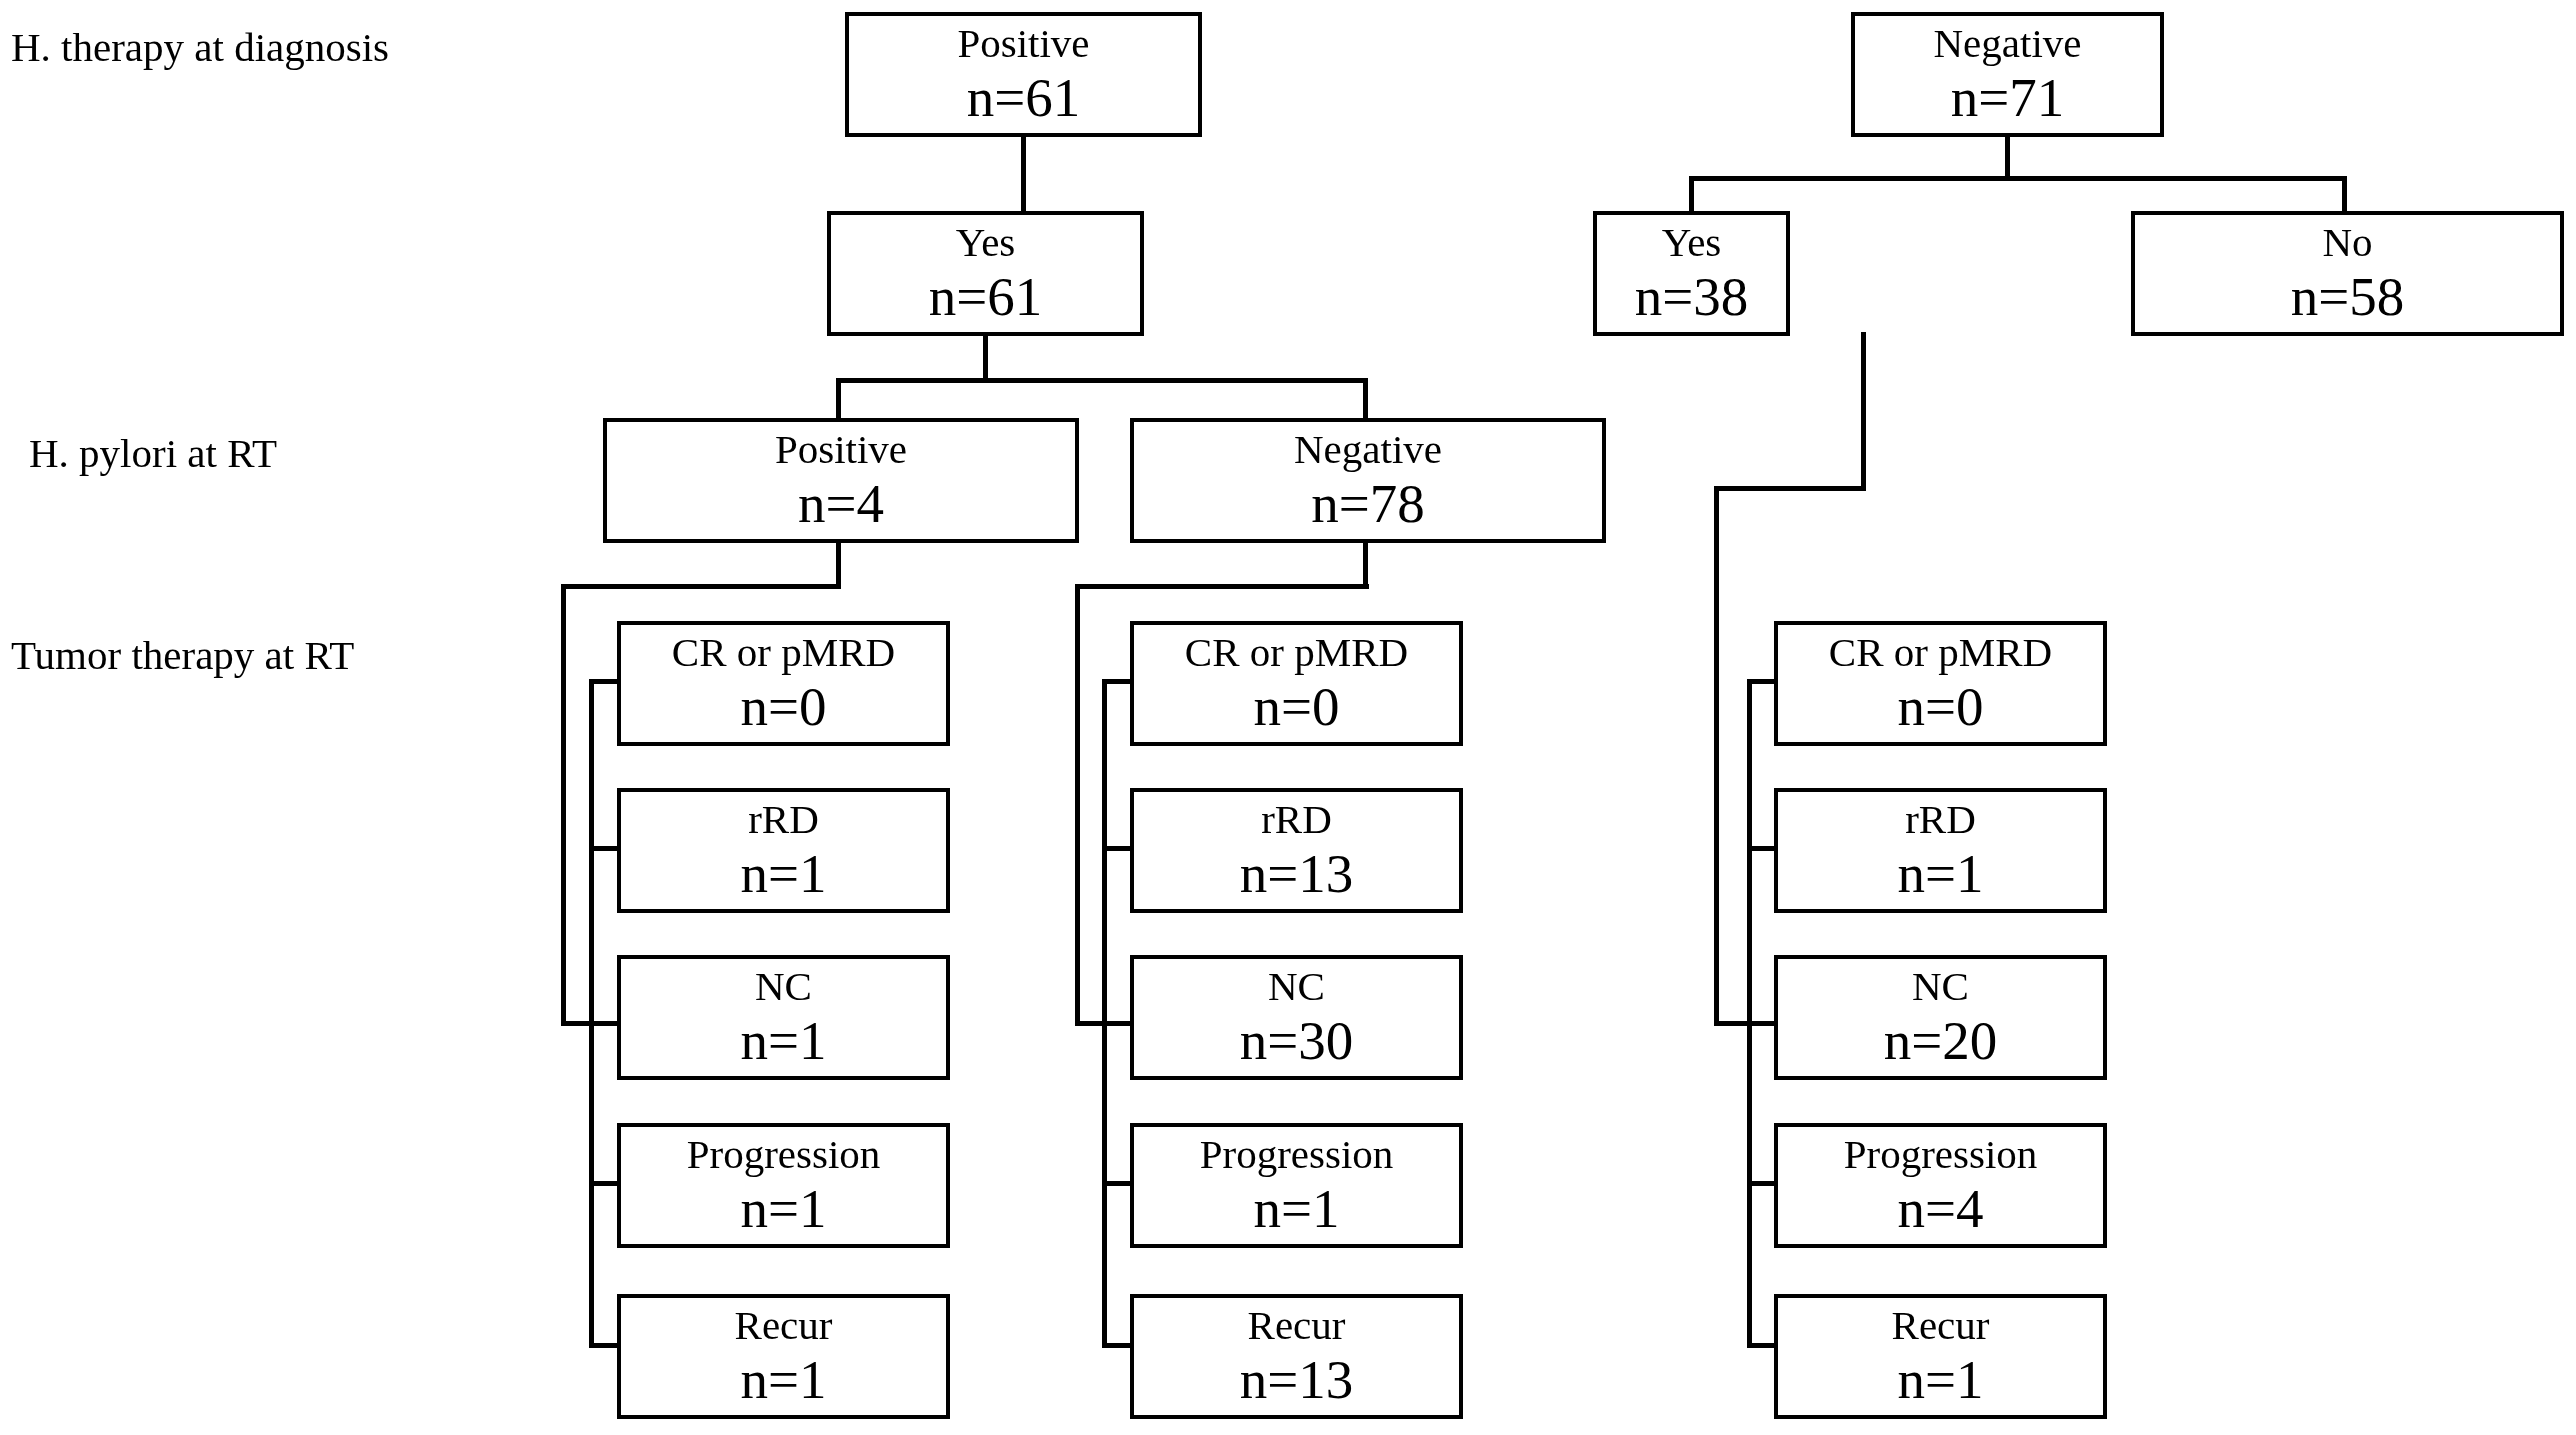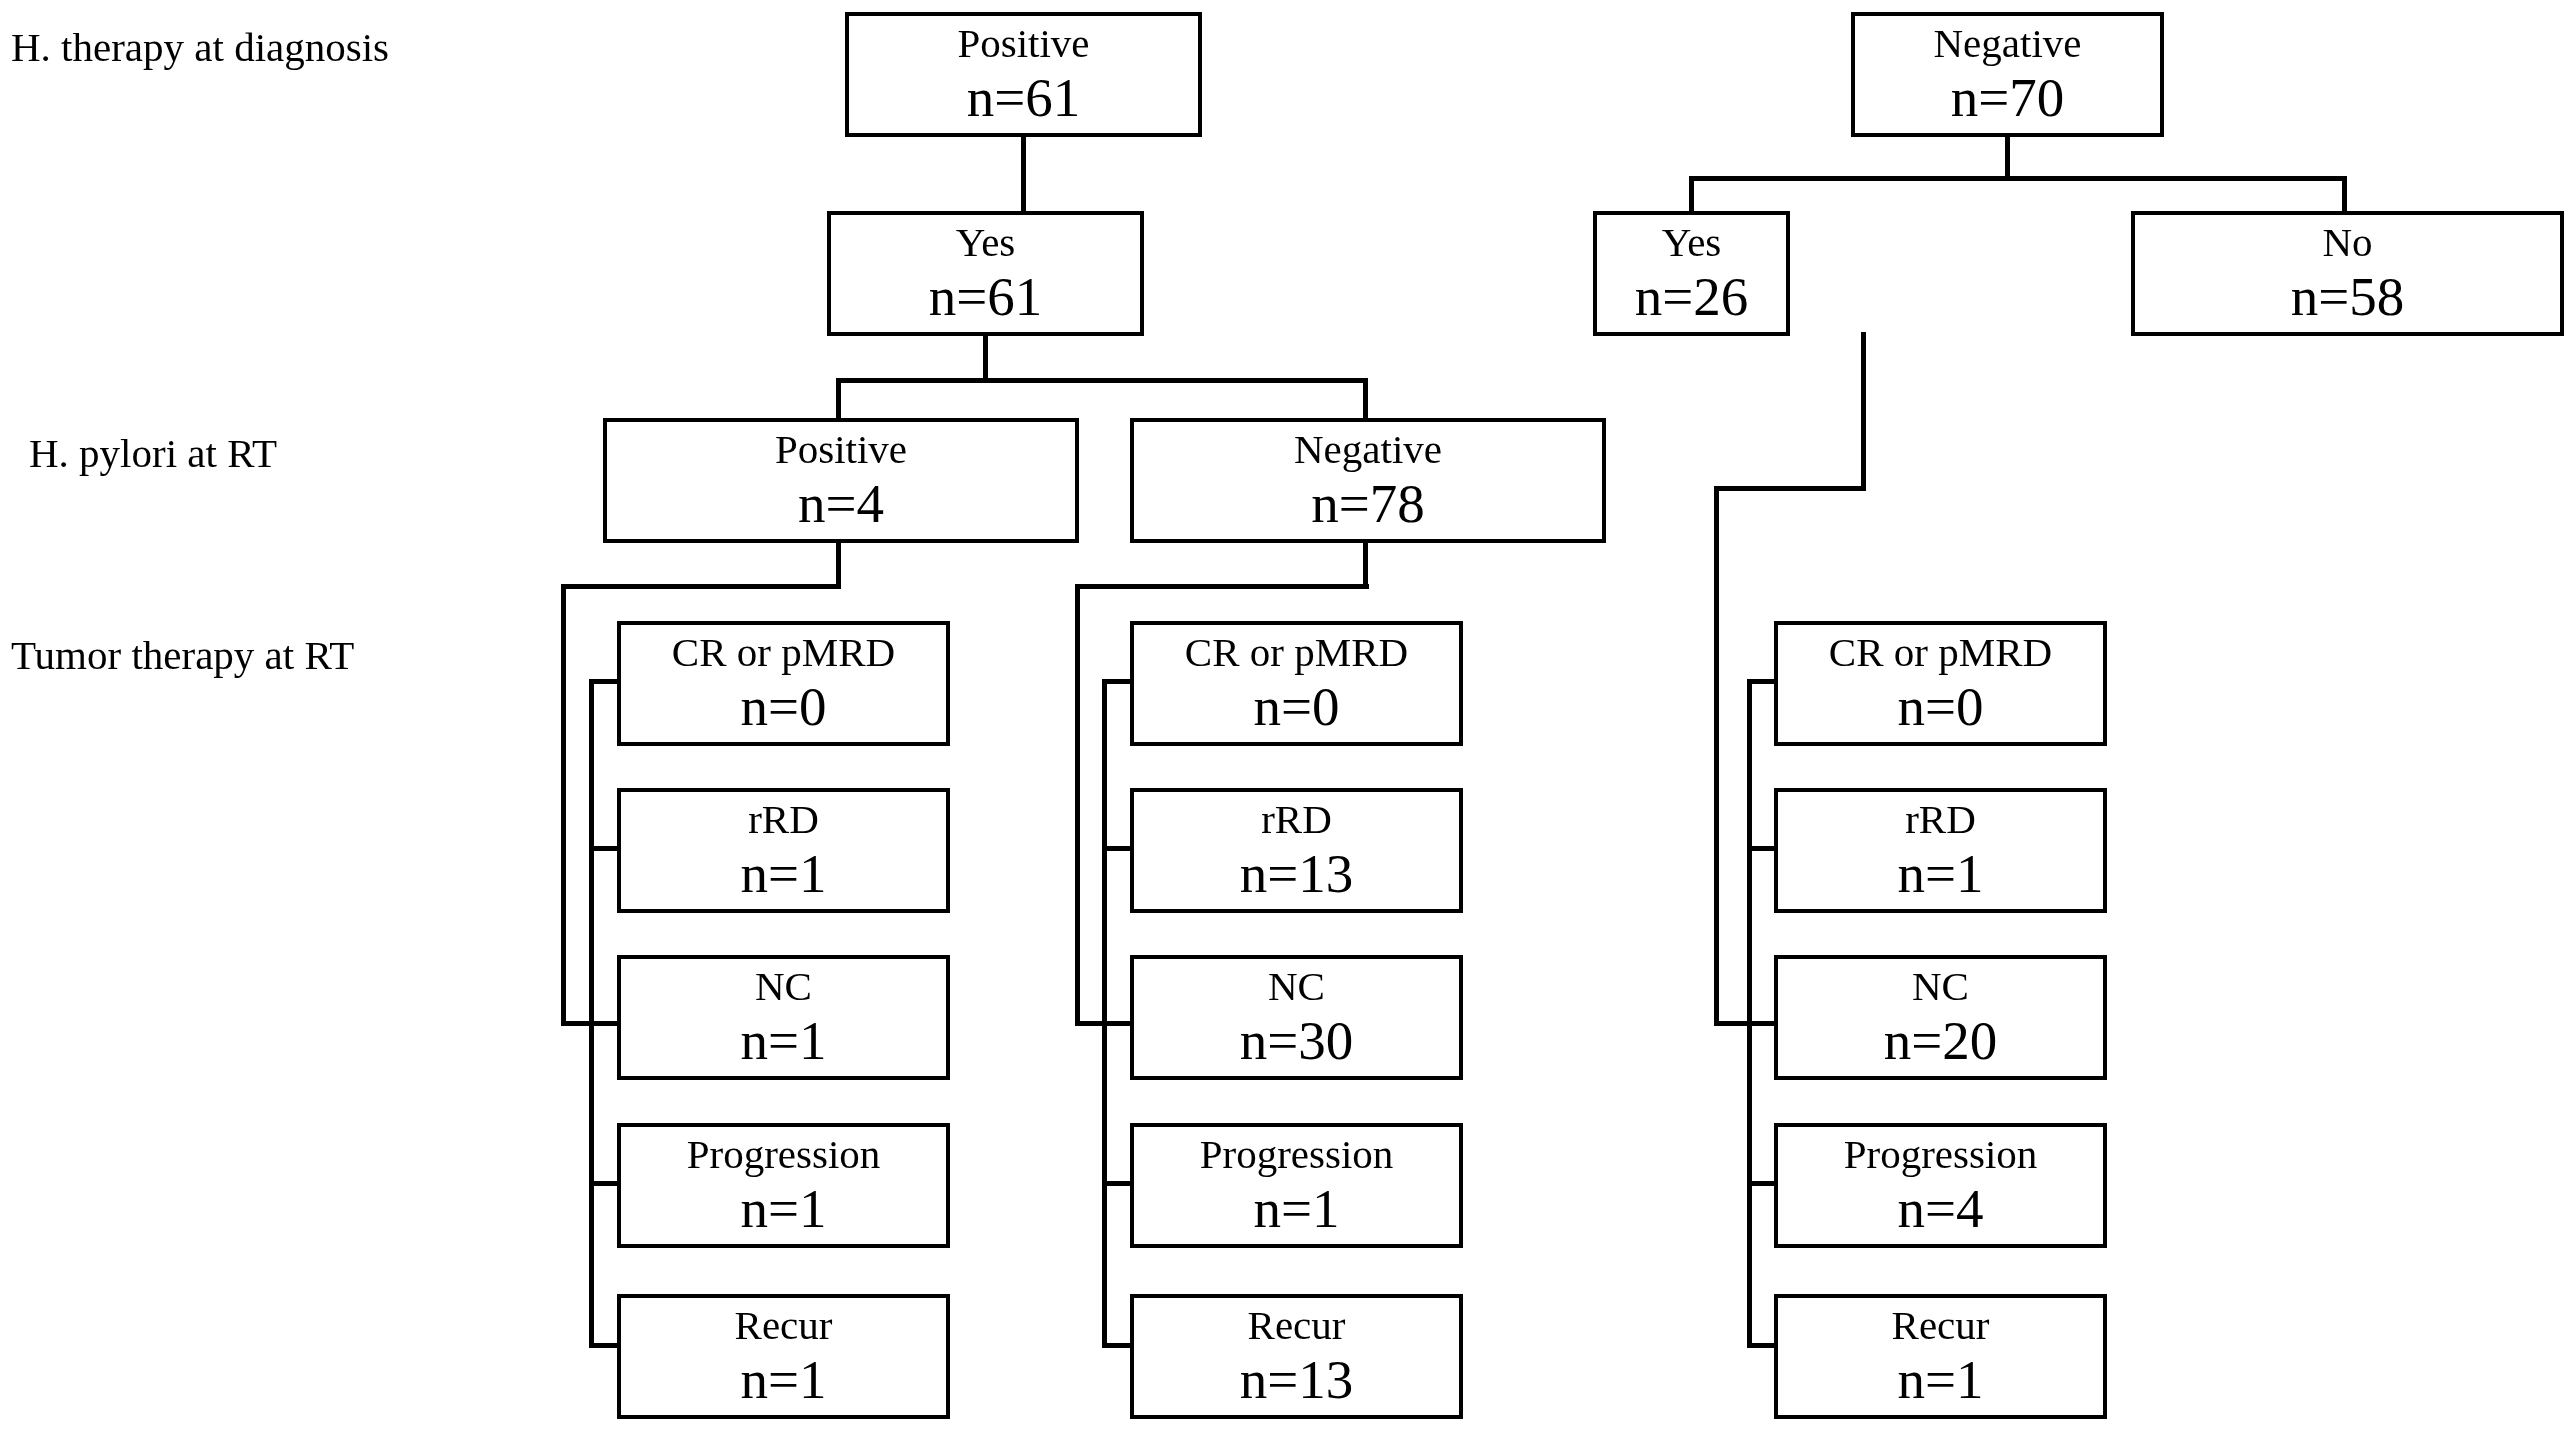--- a/index.html
+++ b/index.html
@@ -78,31 +78,31 @@
 
   <div class="row-label" style="left:11px; top:635px;">Tumor therapy at RT</div>
 
   <div class="node" style="left:845px; top:12px; width:357px; height:125px;">
     <div class="ttl">Positive</div>
     <div class="cnt">n=61</div>
   </div>
 
   <div class="node" style="left:1851px; top:12px; width:313px; height:125px;">
     <div class="ttl">Negative</div>
-    <div class="cnt">n=70</div>
+    <div class="cnt">n=71</div>
   </div>
 
   <div class="node" style="left:827px; top:211px; width:317px; height:125px;">
     <div class="ttl">Yes</div>
     <div class="cnt">n=61</div>
   </div>
 
   <div class="node" style="left:1593px; top:211px; width:197px; height:125px;">
     <div class="ttl">Yes</div>
-    <div class="cnt">n=26</div>
+    <div class="cnt">n=38</div>
   </div>
 
   <div class="node" style="left:2131px; top:211px; width:433px; height:125px;">
     <div class="ttl">No</div>
     <div class="cnt">n=58</div>
   </div>
 
   <div class="node" style="left:603px; top:418px; width:476px; height:125px;">
     <div class="ttl">Positive</div>
     <div class="cnt">n=4</div>

